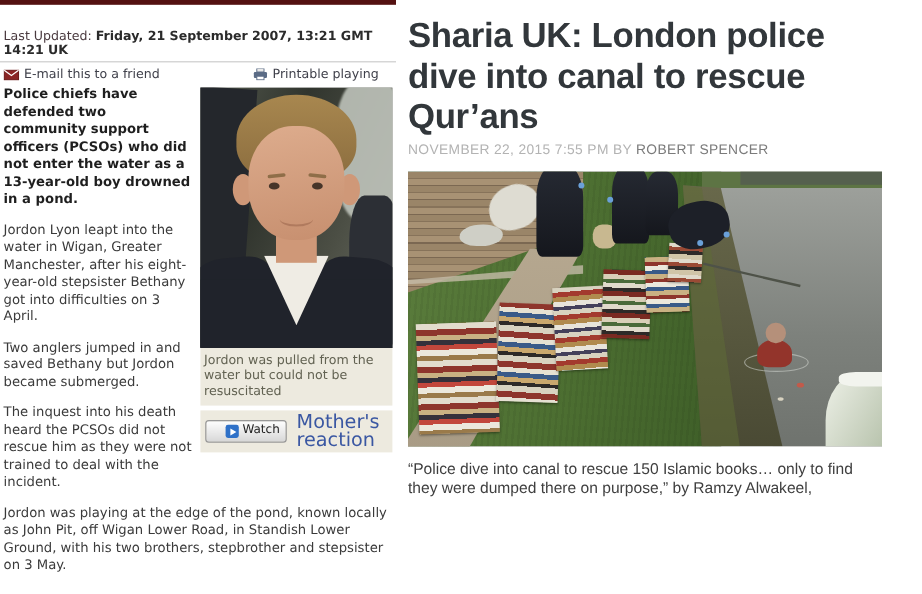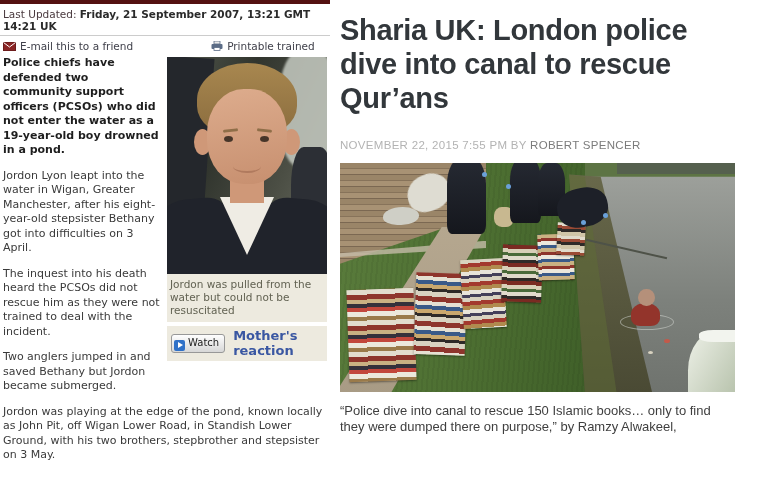--- a/index.html
+++ b/index.html
@@ -2,40 +2,40 @@
 <html><head>
 <meta charset="utf-8">
 <style>
   html,body{margin:0;padding:0;background:#fff;}
   .page{position:relative;width:768px;height:495px;background:#fff;overflow:hidden;
         font-family:"DejaVu Sans",sans-serif;}
 
   
   .left-col{position:absolute;left:0;top:0;width:330px;color:#333;}
   .top-bar{height:4px;background:#541111;}
-  .last-updated{font-size:10.5px;color:#4a3a3f;padding:4px 3px 3px 3px;border-bottom:1px solid #ccc;}
+  .last-updated{font-size:10.5px;color:#4a3a3f;padding:20px 3px 3px 3px;border-bottom:1px solid #ccc;}
   .last-updated b{color:#2b2b2b;}
   .utility-row{display:flex;align-items:flex-end;font-size:10.5px;color:#40414b;padding:4px 3px 2px 3px;}
   .util{display:inline-flex;align-items:center;gap:4px;cursor:pointer;}
   .util.second{margin-left:78px;}
   .left-headline{font-size:16.5px;font-weight:bold;color:#000;margin:6px 3px 2px 3px;letter-spacing:-0.2px;}
   .left-body{padding:2px 3px 0 3px;font-size:11px;line-height:14.5px;color:#3a3a3a;}
   .left-body p{margin:0 0 11px 0;}
   .left-body p.intro{font-weight:bold;color:#1e1e1e;}
 
   .media-box{float:right;width:160px;margin:1px 0 6px 7px;}
   .photo-caption{background:#edeadf;color:#626252;font-size:10.5px;line-height:13px;
                  padding:4px 3px 5px 3px;margin-top:0;}
   .watch-row{background:#edeadf;margin-top:4px;padding:3px 4px;display:flex;align-items:center;}
-  .watch-btn{display:inline-flex;align-items:flex-end;gap:3px;background:linear-gradient(#fefefe,#d7d7d7);
-             border:1px solid #989898;border-radius:3px;padding:1px 5px 1px 2px;font-size:10px;color:#222;cursor:pointer;}
+  .watch-btn{display:inline-flex;align-items:center;gap:3px;background:linear-gradient(#fefefe,#d7d7d7);
+             border:1px solid #989898;border-radius:3px;padding:1px 5px 1px 16px;font-size:10px;color:#222;cursor:pointer;}
   .play-ic{display:inline-block;width:11px;height:11px;background:#2f71c8;border-radius:2px;position:relative;}
   .play-ic::after{content:"";position:absolute;left:4px;top:2.5px;border-left:5px solid #fff;
                   border-top:3px solid transparent;border-bottom:3px solid transparent;}
-  .watch-link{font-size:13px;font-weight:bold;color:#3a57a2;margin-left:8px;cursor:pointer;}
+  .watch-link{font-size:16px;font-weight:normal;color:#3a57a2;margin-left:8px;cursor:pointer;}
 
   
   .boy-photo{position:relative;width:160px;height:217px;overflow:hidden;
              background:linear-gradient(115deg,#565b50 0%,#31352e 35%,#4b4e44 65%,#6e7166 100%);}
   .bp{position:absolute;}
   .bp-dark-l{left:-12px;top:0;width:52px;height:217px;background:#24272c;transform:rotate(4deg);}
   .bp-lite-tr{right:-10px;top:-8px;width:58px;height:120px;background:#c6cbc2;border-radius:40%;filter:blur(1px);opacity:.85;}
   .bp-dark-r{right:-6px;top:90px;width:42px;height:130px;background:#2c2f35;border-radius:30%;}
   .bp-hair{left:30px;top:6px;width:100px;height:74px;border-radius:50% 50% 42% 42%;
            background:linear-gradient(#a8874f,#8a6c3e);}
@@ -48,21 +48,21 @@
   .bp-mouth{left:66px;top:103px;width:28px;height:11px;border-bottom:2px solid #b07a5e;border-radius:50%;}
   .bp-neck{left:63px;top:120px;width:34px;height:26px;background:#cf9878;}
   .bp-suit-bar{left:0;top:160px;width:160px;height:57px;background:#20232b;}
   .bp-sh-l{left:-14px;top:142px;width:80px;height:80px;background:#20232b;border-radius:45% 30% 0 0;transform:rotate(-5deg);}
   .bp-sh-r{right:-14px;top:142px;width:80px;height:80px;background:#20232b;border-radius:30% 45% 0 0;transform:rotate(5deg);}
   .bp-shirt{left:53px;top:140px;width:54px;height:58px;background:#efece4;
             clip-path:polygon(0 0,100% 0,50% 100%);}
 
   
   .right-col{position:absolute;left:340px;top:0;width:396px;font-family:"Liberation Sans",sans-serif;color:#404040;}
-  .right-headline{font-size:29px;line-height:34px;font-weight:bold;color:#32373b;margin:13px 0 24px 0;letter-spacing:-0.3px;}
+  .right-headline{font-size:29px;line-height:34px;font-weight:bold;color:#32373b;margin:13px 0 4px 0;letter-spacing:-0.3px;}
   .meta-row{position:relative;height:24px;font-size:11.5px;letter-spacing:0.3px;color:#b3b3b3;}
   .meta-author{color:#7b7b7b;}
   .comments-badge{position:absolute;right:2px;top:-3px;background:#ed685a;color:#fff;font-size:11px;
                   font-weight:bold;padding:5px 13px;border-radius:2px;letter-spacing:0.4px;cursor:pointer;}
   .right-intro{font-size:13px;line-height:17.5px;margin:11px 0 12px 0;color:#3f3f3f;}
   .right-caption{font-size:13px;line-height:16px;margin:11px 0 0 0;color:#3f3f3f;}
 
   
   .canal-photo{position:relative;width:395px;height:229px;overflow:hidden;background:#8f928d;}
   .cp{position:absolute;}
@@ -142,21 +142,21 @@
             <path d="M0.5 0.5 L6.5 5 L12.5 0.5" fill="none" stroke="#fff" stroke-width="1"></path>
           </svg>
         <span>E-mail this to a friend</span>
       </span>
       <span class="util second">
         <svg class="icon-svg" width="12" height="10" viewBox="0 0 12 10">
             <rect x="3" y="0" width="6" height="3" fill="#e8e8e8" stroke="#5b6c86" stroke-width="0.8"></rect>
             <rect x="0.5" y="3" width="11" height="5" rx="1" fill="#5b6c86"></rect>
             <rect x="3" y="6.5" width="6" height="3" fill="#fff" stroke="#5b6c86" stroke-width="0.8"></rect>
           </svg>
-        <span>Printable trained</span>
+        <span>Printable playing</span>
       </span>
     </div>
 
 
     <div class="left-body">
 
       <div class="media-box">
         <div class="boy-photo">
           <div class="bp bp-dark-l"></div>
           <div class="bp bp-lite-tr"></div>
@@ -179,24 +179,24 @@
         <div class="photo-caption">Jordon was pulled from the water but could not be resuscitated</div>
         <div class="watch-row">
           <span class="watch-btn">
             <span class="play-ic"></span>
             <span>Watch</span>
           </span>
           <span class="watch-link">Mother's reaction</span>
         </div>
       </div>
 
-      <p class="intro">Police chiefs have defended two community support officers (PCSOs) who did not enter the water as a 19-year-old boy drowned in a pond.</p>
+      <p class="intro">Police chiefs have defended two community support officers (PCSOs) who did not enter the water as a 13-year-old boy drowned in a pond.</p>
       <p>Jordon Lyon leapt into the water in Wigan, Greater Manchester, after his eight-year-old stepsister Bethany got into difficulties on 3 April.</p>
+      <p>Two anglers jumped in and saved Bethany but Jordon became submerged.</p>
       <p>The inquest into his death heard the PCSOs did not rescue him as they were not trained to deal with the incident.</p>
-      <p>Two anglers jumped in and saved Bethany but Jordon became submerged.</p>
       <p>Jordon was playing at the edge of the pond, known locally as John Pit, off Wigan Lower Road, in Standish Lower Ground, with his two brothers, stepbrother and stepsister on 3 May.</p>
 
     </div>
   </div>
 
   <div class="right-col">
     <div class="right-headline">Sharia UK: London police dive into canal to rescue Qur’ans</div>
 
     <div class="meta-row">
       <span>NOVEMBER 22, 2015 7:55 PM BY </span><span class="meta-author">ROBERT SPENCER</span>

